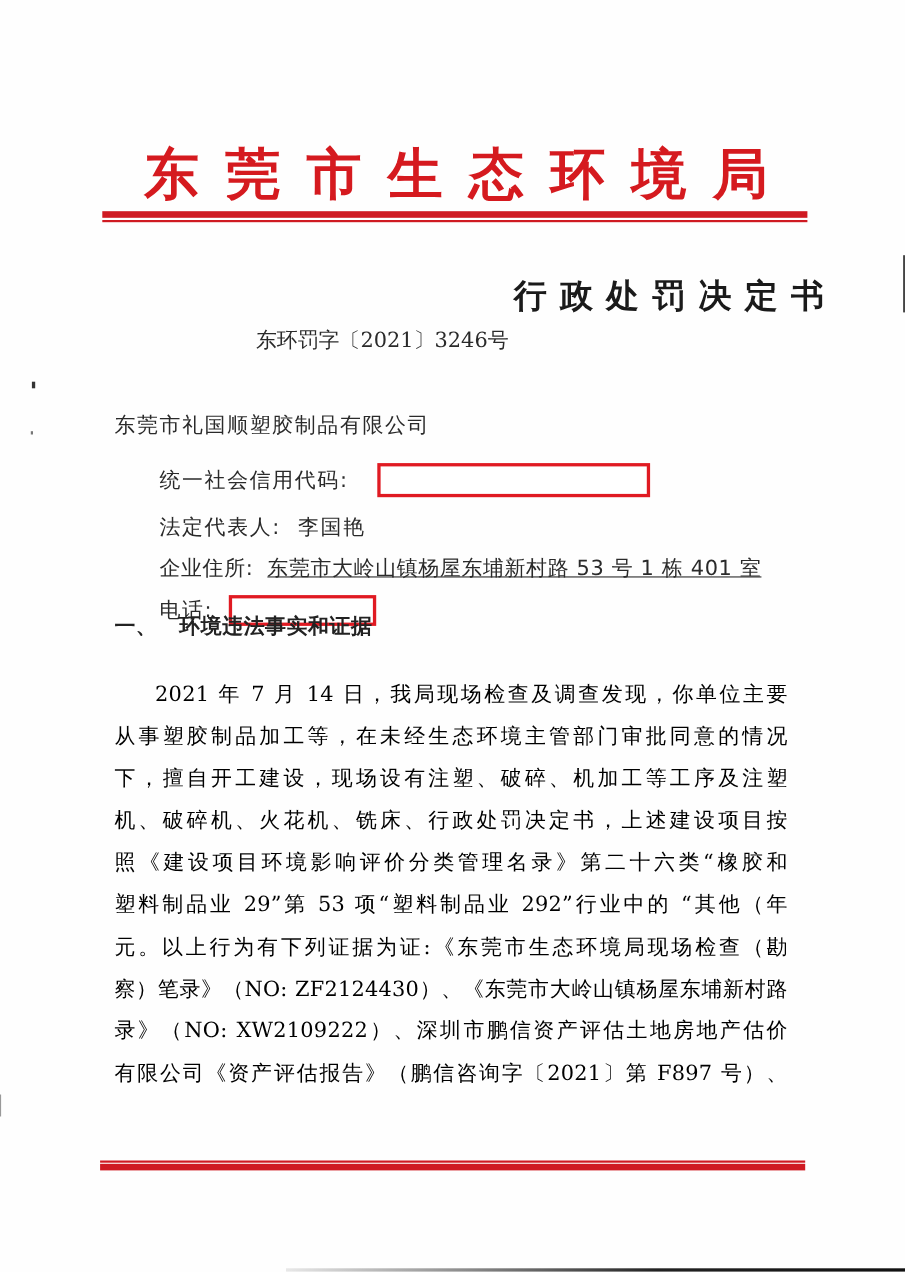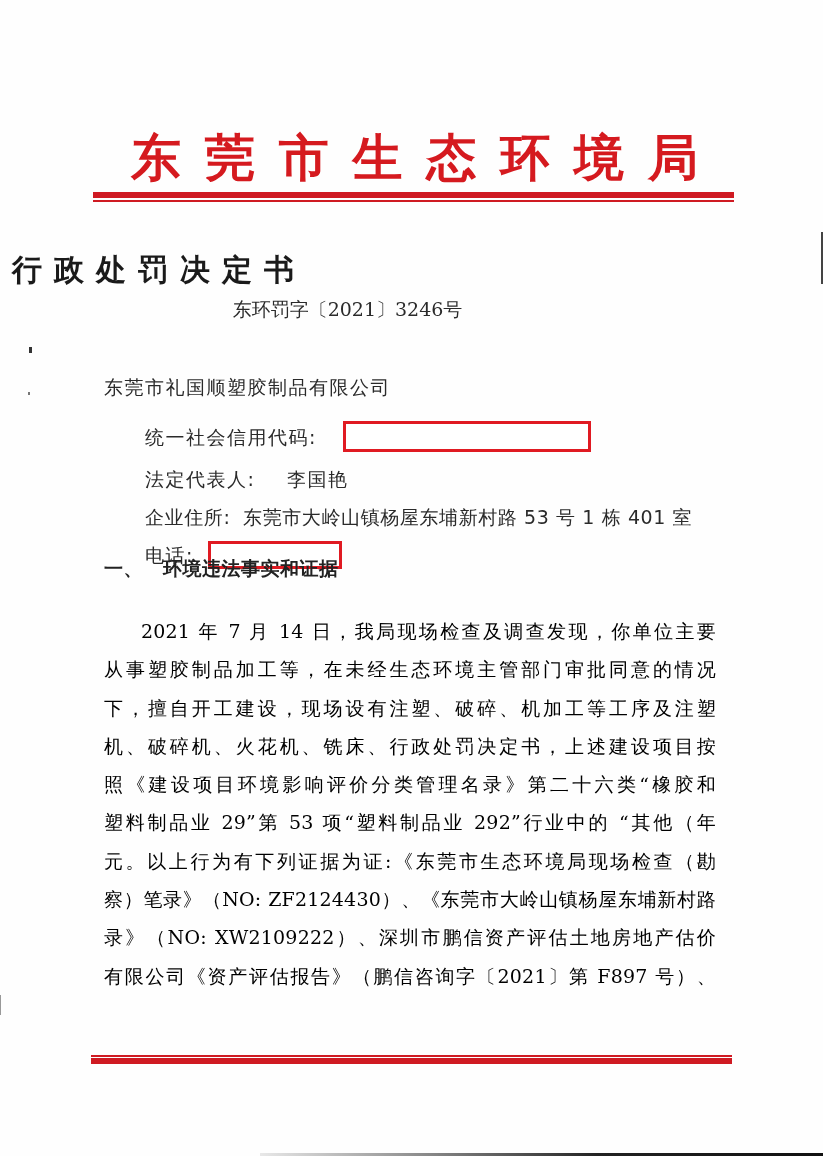--- a/index.html
+++ b/index.html
@@ -62,21 +62,21 @@
     .rule-bottom { left: 91px; top: 1055px; width: 641px; }
     .rule-bottom .thin { top: 0; }
     .rule-bottom .thick { top: 3px; height: 6px; }
 
     
     .doc-title {
       position: absolute;
       left: 0;
       width: 761px;
       top: 250px;
-      text-align: left;
+      text-align: right;
       font-family: "DejaVu Serif", "Liberation Serif", serif;
       font-weight: bold;
       font-size: 30px;
       letter-spacing: 12px;
       line-height: 40px;
       color: #1a1a1a;
       padding-left: 12px;
       box-sizing: border-box;
     }
     .doc-number {
@@ -181,26 +181,26 @@
   <div class="doc-title">行政处罚决定书</div>
   <div class="doc-number">东环罚字〔2021〕3246号</div>
 
   <div class="line recipient">东莞市礼国顺塑胶制品有限公司</div>
 
   <div class="line credit-label">统一社会信用代码:</div>
   <div class="redact-box redact-credit"></div>
 
   <div class="line legal-rep">
     <span>法定代表人:</span>
-    <span style="margin-left:24px;">李国艳</span>
+    <span style="margin-left:8px;">李国艳</span>
   </div>
 
   <div class="line address">
     <span>企业住所:</span>
-    <span style="margin-left:6px;">东莞市大岭山镇杨屋东埔新村路 53 号 1 栋 401 室</span>
+    <span style="margin-left:6px;text-decoration:underline;">东莞市大岭山镇杨屋东埔新村路 53 号 1 栋 401 室</span>
   </div>
 
   <div class="line phone-label">电话:</div>
   <div class="redact-box redact-phone"></div>
 
   <div class="line section-heading">
     <span class="num">一、</span><span>环境违法事实和证据</span>
   </div>
 
   <div class="body-para">

